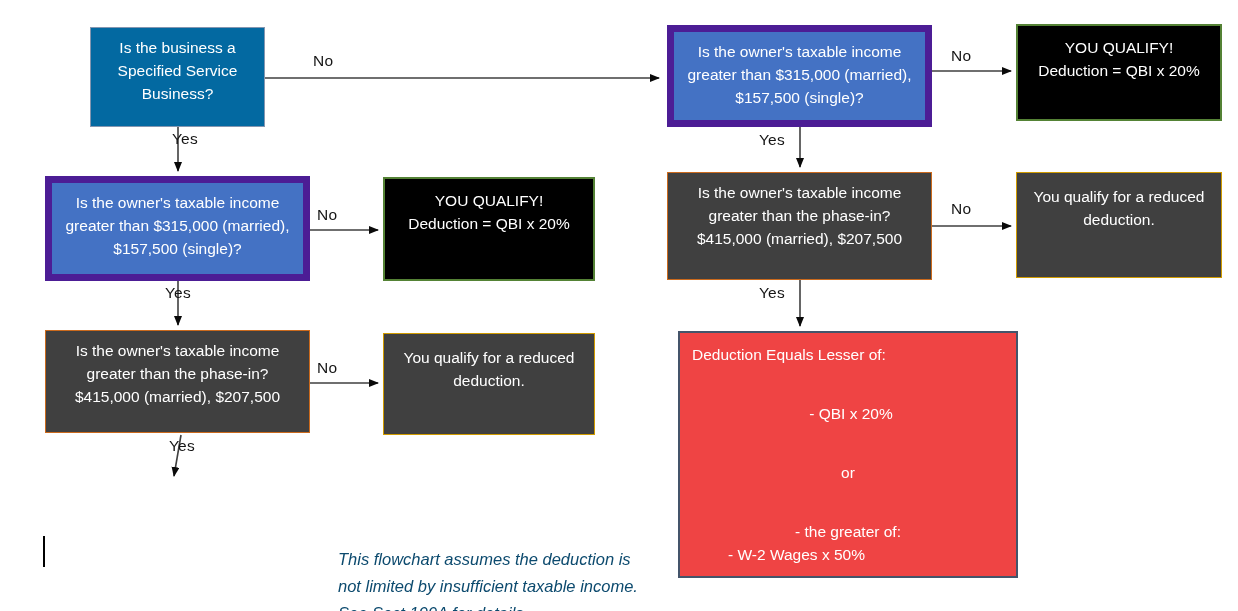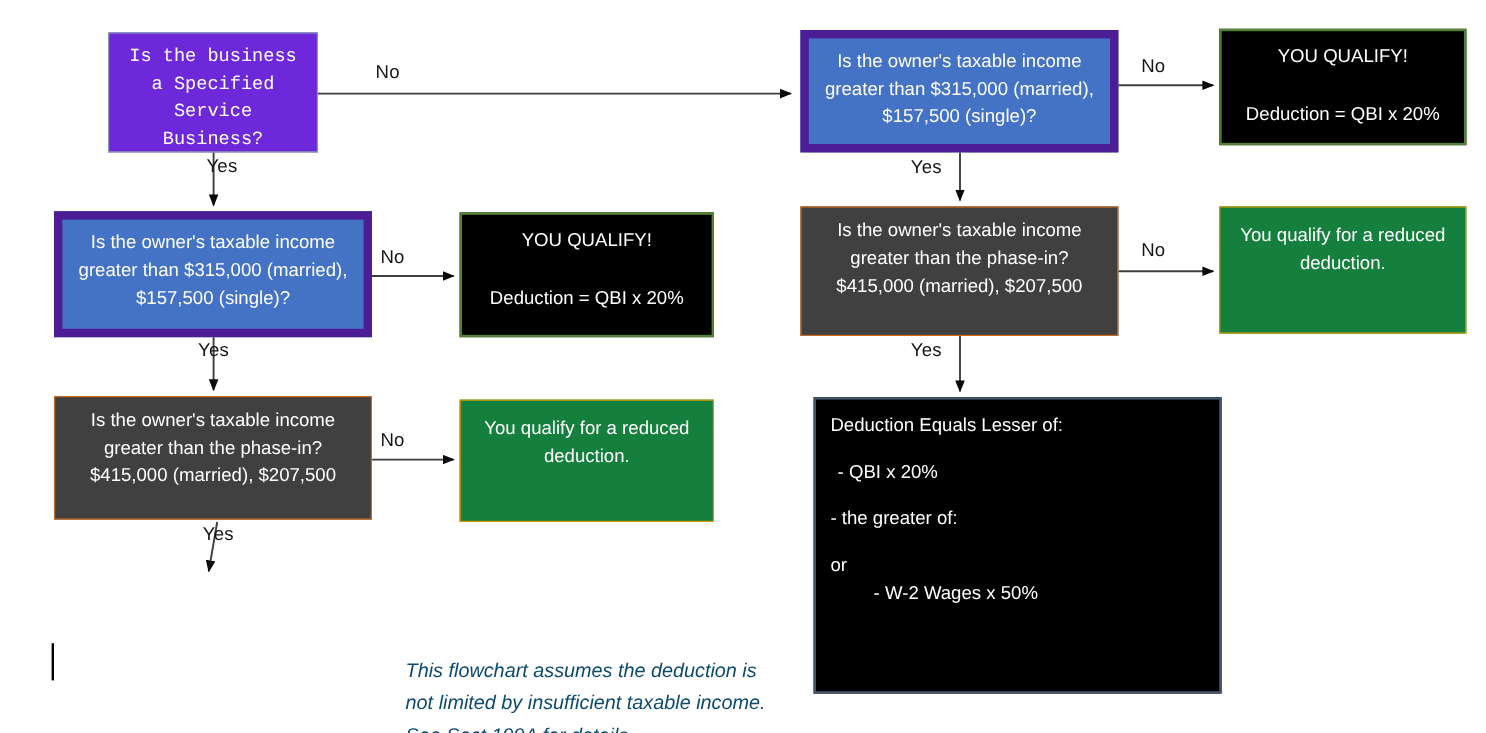--- a/index.html
+++ b/index.html
@@ -16,36 +16,36 @@
 
   .node {
     position: absolute;
     box-sizing: border-box;
     color: #ffffff;
     text-align: center;
     font-size: 15.5px;
     line-height: 23px;
     padding: 6px 9px;
   }
-  .purple { background: #6d28d9; border: 1px solid #8496B0; font-family: Liberation Mono, monospace; }
+  .purple { background: #0369a1; border: 1px solid #8496B0; }
   .blue   { background: #4472C4; border: 7px solid #4c1d95; }
   .green  { background: #000000; border: 2px solid #548235; }
   .orange { background: #404040; border: 1px solid #CB6A1D; }
-  .yellow { background: #15803d; border: 1px solid #D09B00; }
+  .yellow { background: #404040; border: 1px solid #D09B00; }
   .red    { background: #C00000; border: 2px solid #6A9440; }
-  .cyan   { background: #000000; border: 2px solid #44546A; text-align: left; padding: 10px 12px; }
+  .cyan   { background: #ef4444; border: 2px solid #44546A; text-align: left; padding: 10px 12px; }
 
   .q-pad { display: block; padding-top: 2px; }
   .green .line1 { margin-top: 8px; }
-  .green .line2 { margin-top: 25px; }
+  .green .line2 { }
   .yellow .q-pad { padding-top: 6px; }
   .red .q-pad { padding-top: 4px; }
 
   .cyan .ln { display: block; }
-  .cyan .gap { margin-top: 16px; }
+  .cyan .gap { margin-top: 36px; text-align: center; }
   .cyan .ind1 { padding-left: 6px; }
   .cyan .ind2 { padding-left: 36px; }
 
   .edge-label {
     position: absolute;
     color: #151515;
     font-size: 15.5px;
     font-weight: 400;
     letter-spacing: 0.2px;
   }
@@ -128,22 +128,22 @@
     <span class="q-pad">Is the owner's taxable income greater than the phase-in? $415,000 (married), $207,500</span>
   </div>
 
   <div class="node yellow" style="left:383px; top:333px; width:212px; height:102px;">
     <span class="q-pad">You qualify for a reduced deduction.</span>
   </div>
 
   <div class="node cyan" style="left:678px; top:331px; width:340px; height:247px; font-size:15.5px; line-height:23px;">
     <span class="ln">Deduction Equals Lesser of:</span>
     <span class="ln gap ind1">- QBI x 20%</span>
+    <span class="ln gap">or</span>
     <span class="ln gap">- the greater of:</span>
-    <span class="ln gap">or</span>
     <span class="ln ind2">- W-2 Wages x 50%</span>
   </div>
 
 
   <span class="edge-label" style="left:313px; top:52px;">No</span>
   <span class="edge-label" style="left:172px; top:130px;">Yes</span>
   <span class="edge-label" style="left:317px; top:206px;">No</span>
   <span class="edge-label" style="left:165px; top:284px;">Yes</span>
   <span class="edge-label" style="left:317px; top:359px;">No</span>
   <span class="edge-label" style="left:169px; top:437px;">Yes</span>

